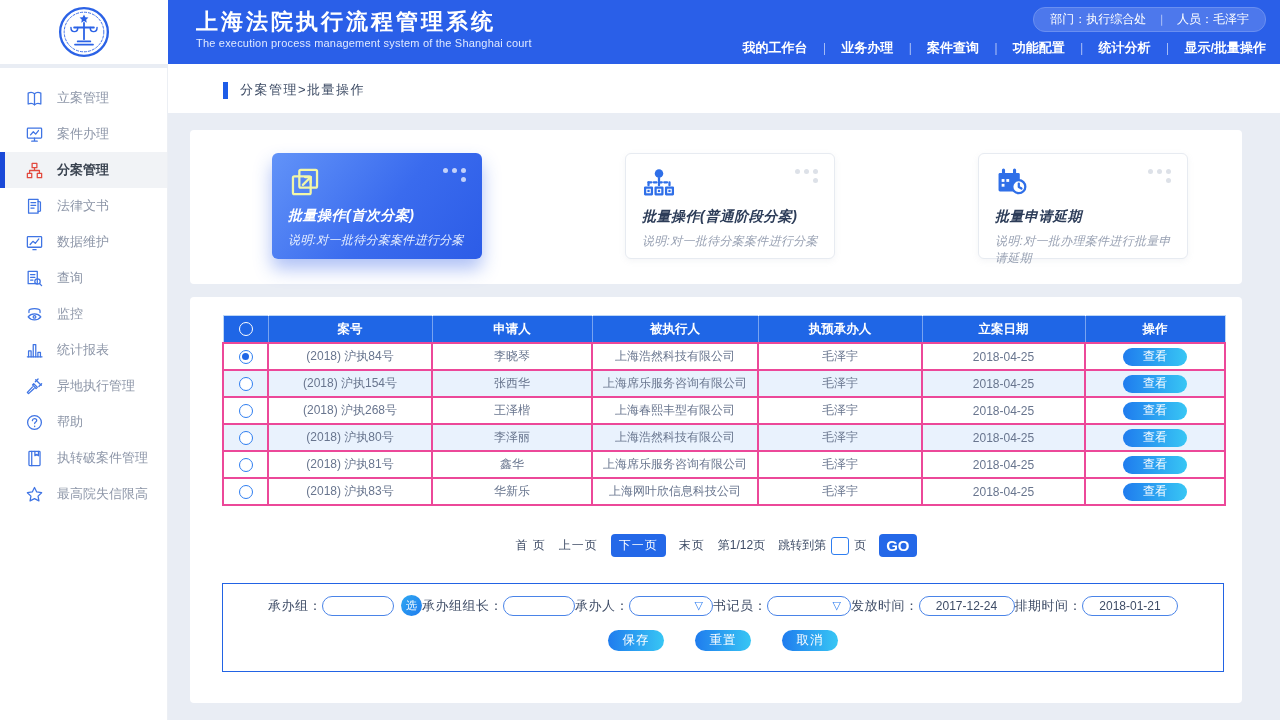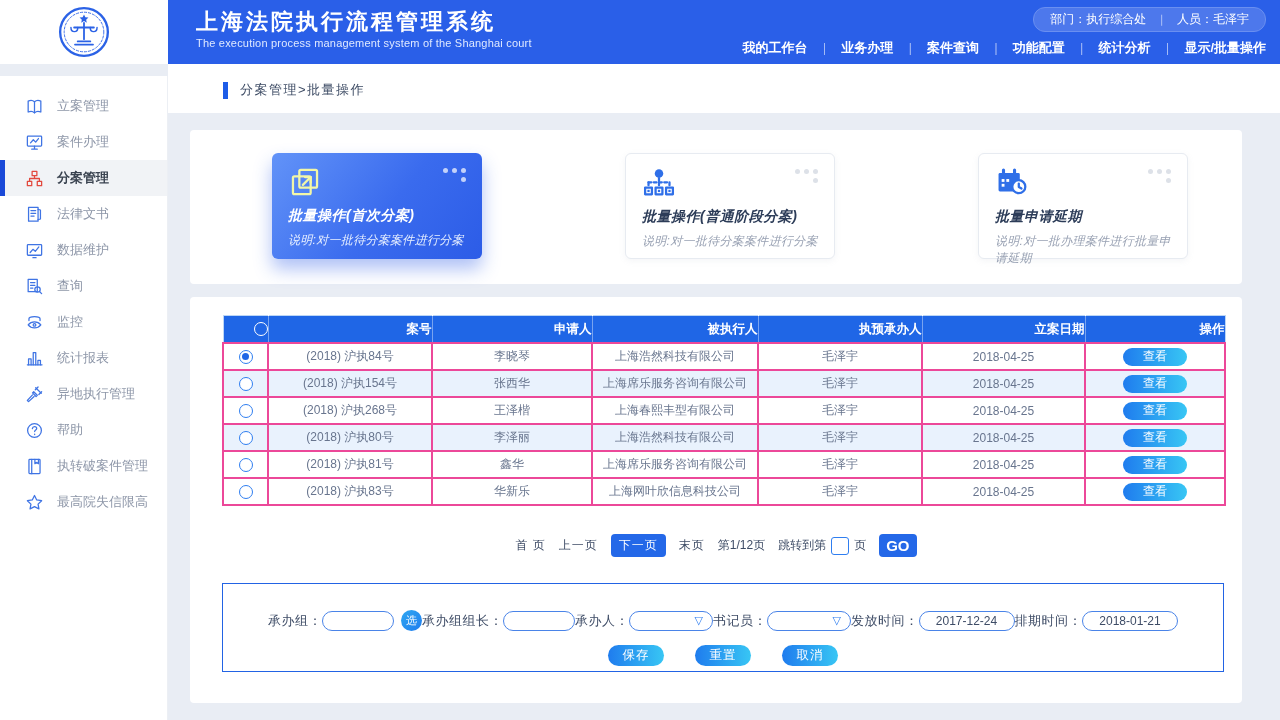--- a/index.html
+++ b/index.html
@@ -16,21 +16,21 @@
   .title-block{position:absolute;left:196px;top:9px;color:#fff;}
   .app-title{font-size:22px;font-weight:bold;letter-spacing:3px;line-height:26px;}
   .app-subtitle{font-size:11px;color:#dfe9ff;margin-top:2px;letter-spacing:.2px;}
   .user-pill{position:absolute;right:14px;top:7px;background:#4d78ec;border:1px solid #6a8ff0;border-radius:12px;
     padding:3px 16px;color:#fff;font-size:12px;display:flex;align-items:center;gap:10px;}
   .pill-sep{opacity:.7;font-size:11px;}
   .top-nav{position:absolute;right:14px;top:39px;display:flex;align-items:center;color:#fff;font-size:13px;font-weight:bold;}
   .top-nav .nav-item{cursor:pointer;white-space:nowrap;}
   .top-nav .nav-sep{margin:0 11px;font-weight:normal;opacity:.75;font-size:12px;}
   
-  .sidebar{position:absolute;left:0;top:76px;width:168px;bottom:0;background:#fff;border-right:1px solid #eceff4;padding-top:12px;box-sizing:border-box;z-index:4;}
+  .sidebar{position:absolute;left:0;top:68px;width:168px;bottom:0;background:#fff;border-right:1px solid #eceff4;padding-top:12px;box-sizing:border-box;z-index:4;}
   .side-item{position:relative;height:36px;display:flex;align-items:center;padding-left:25px;gap:13px;font-size:13px;color:#8d96a8;cursor:pointer;}
   .side-item .s-icon{width:19px;height:19px;color:#3f74e4;display:flex;flex:none;}
   .side-item .s-icon svg{width:100%;height:100%;}
   .side-item.active{background:#f1f3f6;color:#3a4350;font-weight:bold;}
   .side-item.active .s-icon{color:#e2493e;}
   .side-item.active::before{content:"";position:absolute;left:0;top:0;bottom:0;width:5px;background:#1a49d8;}
   
   .crumb-band{position:absolute;left:168px;top:64px;right:0;height:49px;background:#fff;}
   .breadcrumb{position:absolute;left:191px;top:81px;display:flex;align-items:center;gap:12px;z-index:2;margin-left:32px;}
   .crumb-bar{width:5px;height:17px;background:#1d5ce8;}
@@ -57,38 +57,38 @@
   .card.plain .dots{color:#dde1e8;}
   .dots i:nth-child(1){left:0;top:0;}
   .dots i:nth-child(2){left:9px;top:0;}
   .dots i:nth-child(3){left:18px;top:0;}
   .dots i:nth-child(4){left:18px;top:9px;}
   
   .panel-main{position:absolute;left:190px;top:297px;width:1052px;height:406px;background:#fff;border-radius:4px;}
   .table-wrap{position:absolute;left:32px;top:18px;width:1002px;}
   table.case-table{width:100%;border-collapse:collapse;table-layout:fixed;border:1px solid #bcd6f6;border-bottom:2px solid #2e6fe8;}
   .case-table th{background:#1f66e6;color:#fff;font-size:12.5px;font-weight:bold;height:26px;padding:0;
-    border-right:1px solid rgba(255,255,255,.4);text-align:right;}
+    border-right:1px solid rgba(255,255,255,.4);}
   .case-table th:last-child{border-right:none;}
   .case-table td{height:25px;font-size:12px;color:#68758e;text-align:center;padding:0;border:2px solid #ec4899;}
   .case-table tr.alt td{background:#e9f2fd;}
   .radio{width:12px;height:12px;border:1.5px solid #2f7ef0;border-radius:50%;display:inline-block;position:relative;background:#fff;vertical-align:middle;cursor:pointer;box-sizing:content-box;}
   .radio.header-radio{border-color:#fff;background:transparent;}
   .radio.checked::after{content:"";position:absolute;left:2.5px;top:2.5px;width:7px;height:7px;background:#1f66e6;border-radius:50%;}
   .view-btn{width:64px;height:18px;border:none;border-radius:9px;background:linear-gradient(90deg,#1f7cee,#38c6f4);
     color:#fff;font-size:12px;line-height:17px;cursor:pointer;font-family:inherit;padding:0;}
   
   .pagination{position:absolute;left:0;right:0;top:237px;display:flex;justify-content:center;align-items:center;gap:13px;font-size:12px;color:#3e4c66;}
   .page-link{cursor:pointer;letter-spacing:1px;}
   .page-link.page-active{background:#2468e8;color:#fff;border-radius:4px;padding:3px 8px;}
   .jump-input{width:16px;height:16px;border:1px solid #2f7ef0;border-radius:3px;outline:none;text-align:center;font-size:11px;color:#3e4c66;padding:0;}
   .go-btn{background:#2468e8;color:#fff;border:none;border-radius:4px;font-size:15px;font-weight:bold;padding:3px 7px;cursor:pointer;font-family:inherit;}
   
   .form-box{position:absolute;left:32px;top:286px;width:1002px;height:89px;border:1px solid #2263e4;box-sizing:border-box;background:#fff;}
-  .form-row{display:flex;align-items:center;justify-content:center;margin-top:26px;font-size:13px;color:#3e4c66;}
+  .form-row{display:flex;align-items:center;justify-content:center;margin-top:11px;font-size:13px;color:#3e4c66;}
   .field{display:flex;align-items:center;white-space:nowrap;}
   .field-label{letter-spacing:.5px;}
   .pill-input{height:20px;border:1px solid #4a84e8;border-radius:11px;width:72px;padding:0 8px;font-size:12px;color:#3e4c66;
     text-align:center;outline:none;box-sizing:border-box;background:#fff;font-family:inherit;}
   .pill-input.wide{width:96px;}
   .pill-select{position:relative;height:20px;border:1px solid #4a84e8;border-radius:11px;width:84px;box-sizing:border-box;
     display:flex;align-items:center;justify-content:flex-end;padding-right:9px;cursor:pointer;background:#fff;}
   .caret{color:#2f7ef0;font-size:11px;line-height:1;}
   .pick-btn{width:21px;height:21px;border-radius:50%;border:none;background:linear-gradient(135deg,#2fa8f2,#1f7cee);
     color:#fff;font-size:11px;margin-left:7px;cursor:pointer;padding:0;font-family:inherit;}

